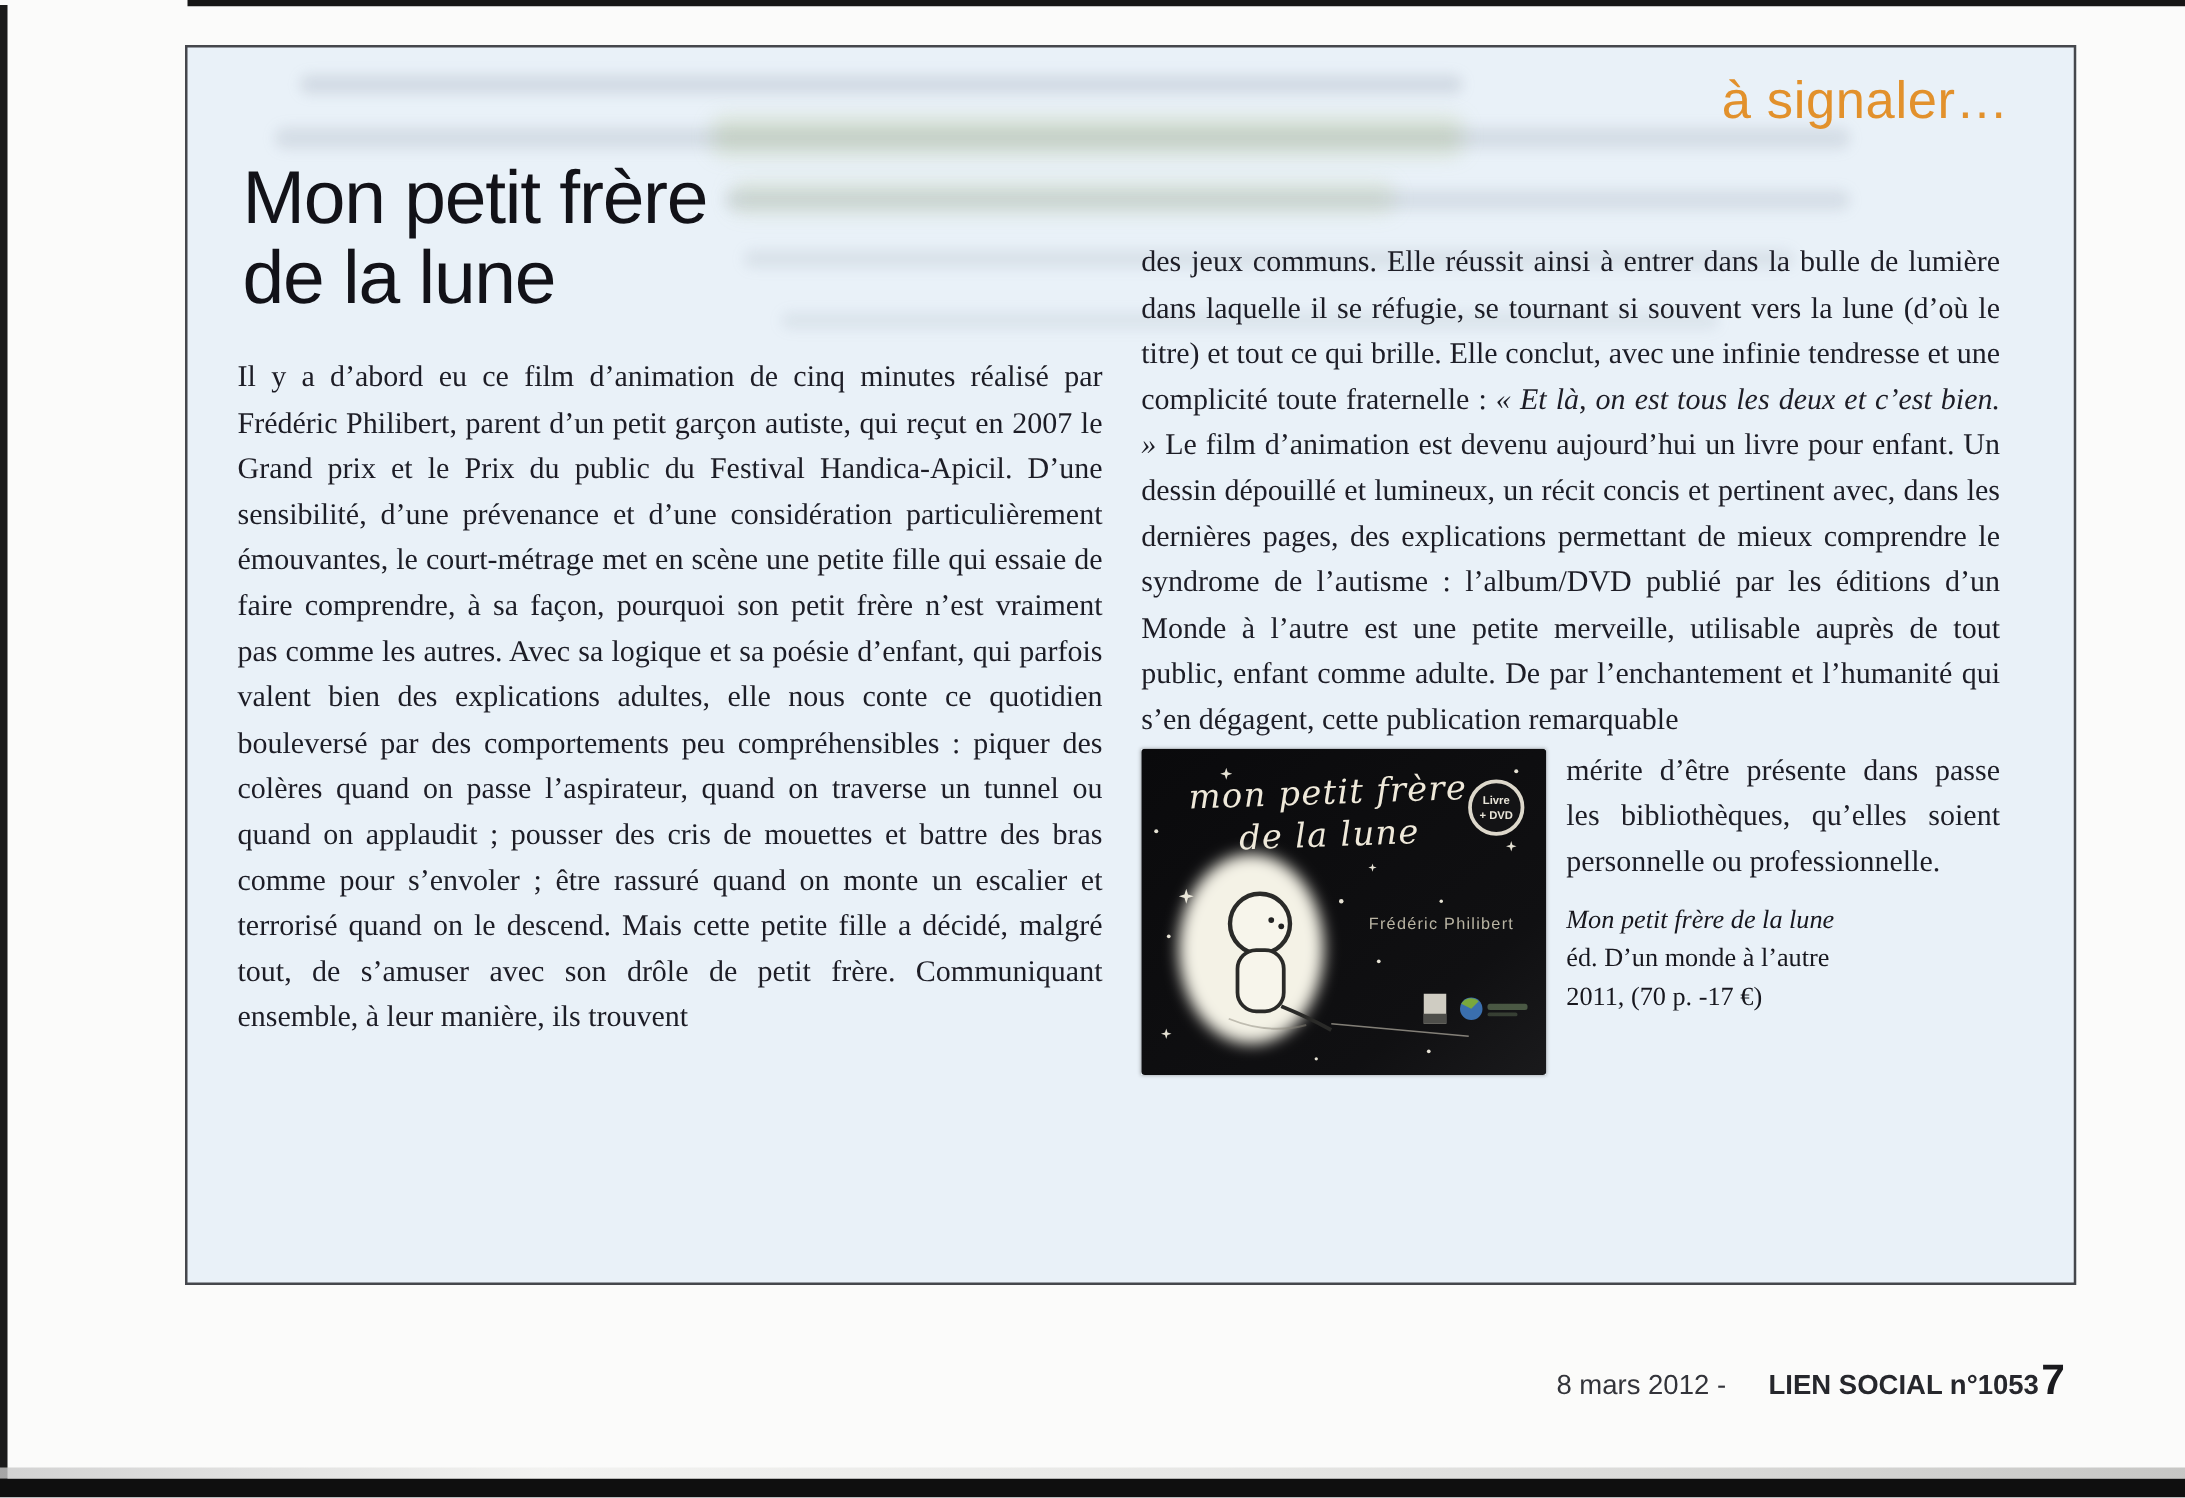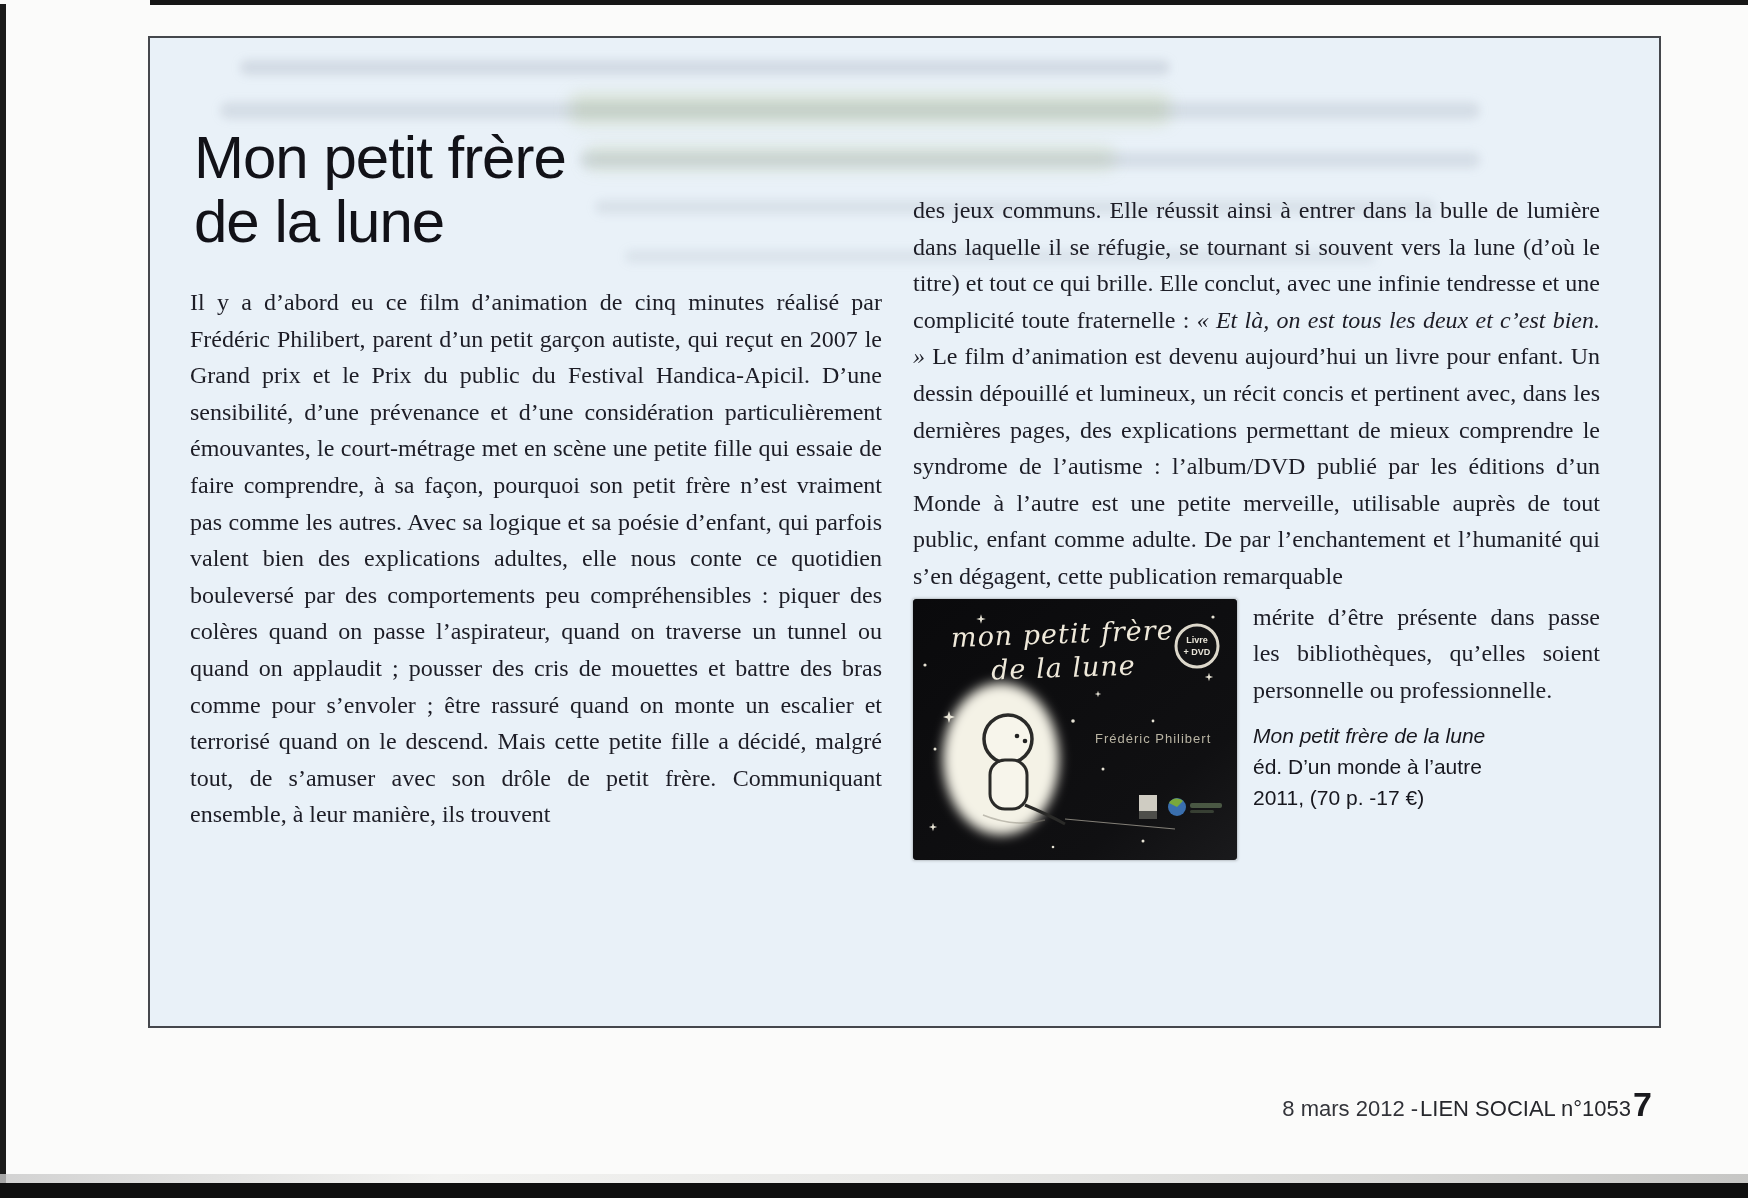--- a/index.html
+++ b/index.html
@@ -46,49 +46,50 @@
     font-size:24px; line-height:36.6px; color:#1d1d26; text-align:justify;
   }
   .col-left  { position:absolute; left:40px;  top:246px; width:692px; }
   .col-right { position:absolute; left:763px; top:154px; width:687px; }
   .italic { font-style:italic; }
 
   .media-row { display:flex; gap:16px; margin-top:4px; }
   .book-cover-wrap { width:324px; height:261px; flex:none; box-shadow:0 0 3px rgba(40,40,40,.45); }
   .media-right { flex:1; min-width:0; }
 
-  .caption { margin-top:12px; font-size:21px; line-height:31px; color:#17171e; }
+  .caption { margin-top:12px; font-size:21px; line-height:31px; color:#17171e;font-family:Liberation Serif, serif; }
   .caption-title { font-style:italic; }
 
   .page-footer {
     position:absolute; top:1085px; right:96px;
     display:flex; align-items:baseline; gap:2px; color:#33343a;
   }
   .footer-issue { font-size:22px; }
-  .footer-journal { font-size:22px; font-weight:normal; color:#26272c; }
+  .footer-journal { font-size:22px; font-weight:bold; color:#26272c;margin-left:32px; }
   .footer-pageno { font-size:34px; font-weight:bold; color:#1a1a1e; }
 </style>
 </head>
 <body>
 
 <div class="scan-top-line"></div>
 <div class="scan-left-line"></div>
 <div class="scan-bottom-smear"></div>
 <div class="scan-bottom-bar"></div>
 
 <div class="article-box">
 
   <div class="ghost gh-green1"></div>
   <div class="ghost gh-green2"></div>
   <div class="ghost g1"></div>
   <div class="ghost g2"></div>
   <div class="ghost g3"></div>
   <div class="ghost g4"></div>
   <div class="ghost g5"></div>
 
+  <div class="section-label">à signaler…</div>
 
   <div class="article-title">
     <div>Mon petit frère</div>
     <div>de la lune</div>
   </div>
 
   <div class="col-left">
     <p class="body-text">Il y a d’abord eu ce film d’animation de cinq minutes réalisé par Frédéric Philibert, parent d’un petit garçon autiste, qui reçut en 2007 le Grand prix et le Prix du public du Festival Handica-Apicil. D’une sensibilité, d’une prévenance et d’une considération particulièrement émouvantes, le court-métrage met en scène une petite fille qui essaie de faire comprendre, à sa façon, pourquoi son petit frère n’est vraiment pas comme les autres. Avec sa logique et sa poésie d’enfant, qui parfois valent bien des explications adultes, elle nous conte ce quotidien bouleversé par des comportements peu compréhensibles : piquer des colères quand on passe l’aspirateur, quand on traverse un tunnel ou quand on applaudit ; pousser des cris de mouettes et battre des bras comme pour s’envoler ; être rassuré quand on monte un escalier et terrorisé quand on le descend. Mais cette petite fille a décidé, malgré tout, de s’amuser avec son drôle de petit frère. Communiquant ensemble, à leur manière, ils trouvent</p>
   </div>
 

